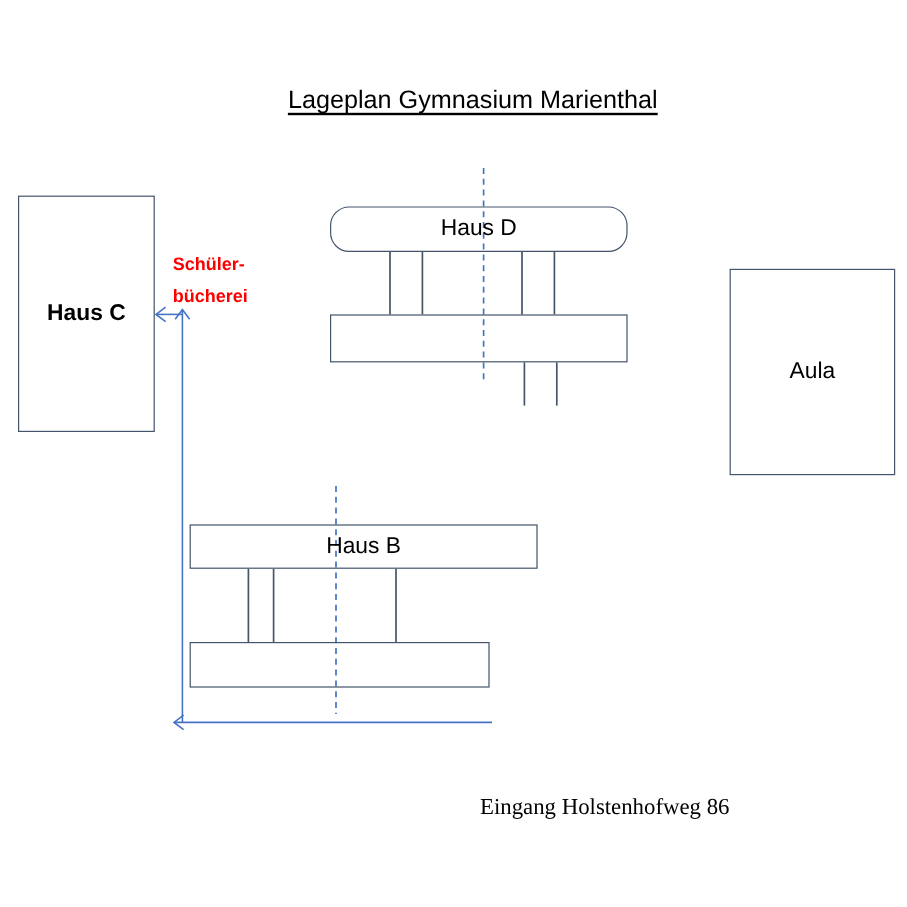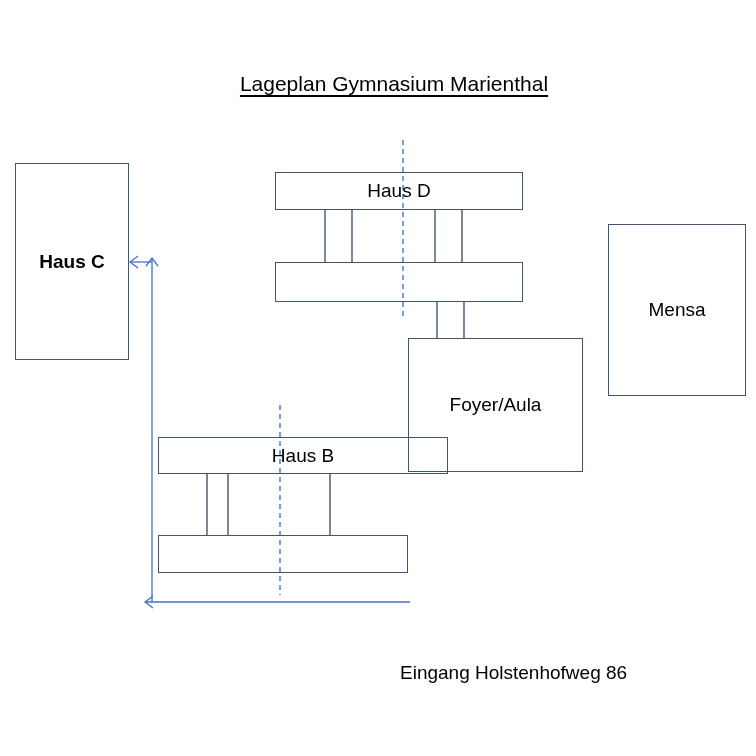--- a/index.html
+++ b/index.html
@@ -40,38 +40,39 @@
     border:1.4px solid var(--shape-border);
     background:transparent;
     display:flex;
     align-items:center;
     justify-content:center;
     font-size:19px;
     z-index:1;
   }
   .rect .half{flex:1;text-align:center;}
   .haus-c{left:15px;top:163px;width:114px;height:197px;font-weight:bold;}
-  .haus-de{left:275px;top:172px;width:248px;height:38px;}
+  .haus-de{left:275px;top:172px;width:248px;height:38px;border-radius:16px;}
   .corridor-top{left:275px;top:262px;width:248px;height:40px;}
   .foyer{left:408px;top:338px;width:175px;height:134px;}
   .mensa{left:608px;top:224px;width:138px;height:172px;}
   .haus-ba{left:158px;top:437px;width:290px;height:37px;}
   .corridor-bottom{left:158px;top:535px;width:250px;height:38px;}
   .red-label{
     position:absolute;left:144px;top:207px;
     color:var(--label-red);
     font-weight:bold;
     font-size:15px;
     line-height:27px;
     z-index:2;
   }
   .entrance{
     position:absolute;left:400px;top:662px;
     font-size:19px;
     z-index:1;
+    font-family:Liberation Serif, serif;
   }
 </style>
 </head>
 <body>
 
 <div class="canvas">
 
   <h1 class="title">Lageplan Gymnasium Marienthal</h1>
 
   <svg class="lines" width="756" height="756" viewBox="0 0 756 756" aria-hidden="true">
@@ -108,30 +109,31 @@
   <div class="rect haus-c">
     <span>Haus C</span>
   </div>
 
   <div class="rect haus-de">
     <span class="half">Haus D</span>
   </div>
 
   <div class="rect corridor-top"></div>
 
-  <div class="rect foyer">
-    <span>Foyer/Aula</span>
-  </div>
 
   <div class="rect mensa">
-    <span>Mensa</span>
+    <span>Aula</span>
   </div>
 
   <div class="rect haus-ba">
     <span class="half">Haus B</span>
   </div>
 
   <div class="rect corridor-bottom"></div>
 
+  <div class="red-label">
+    <div>Schüler-</div>
+    <div>bücherei</div>
+  </div>
 
   <div class="entrance">Eingang Holstenhofweg 86</div>
 
 </div>
 
 </body></html>

